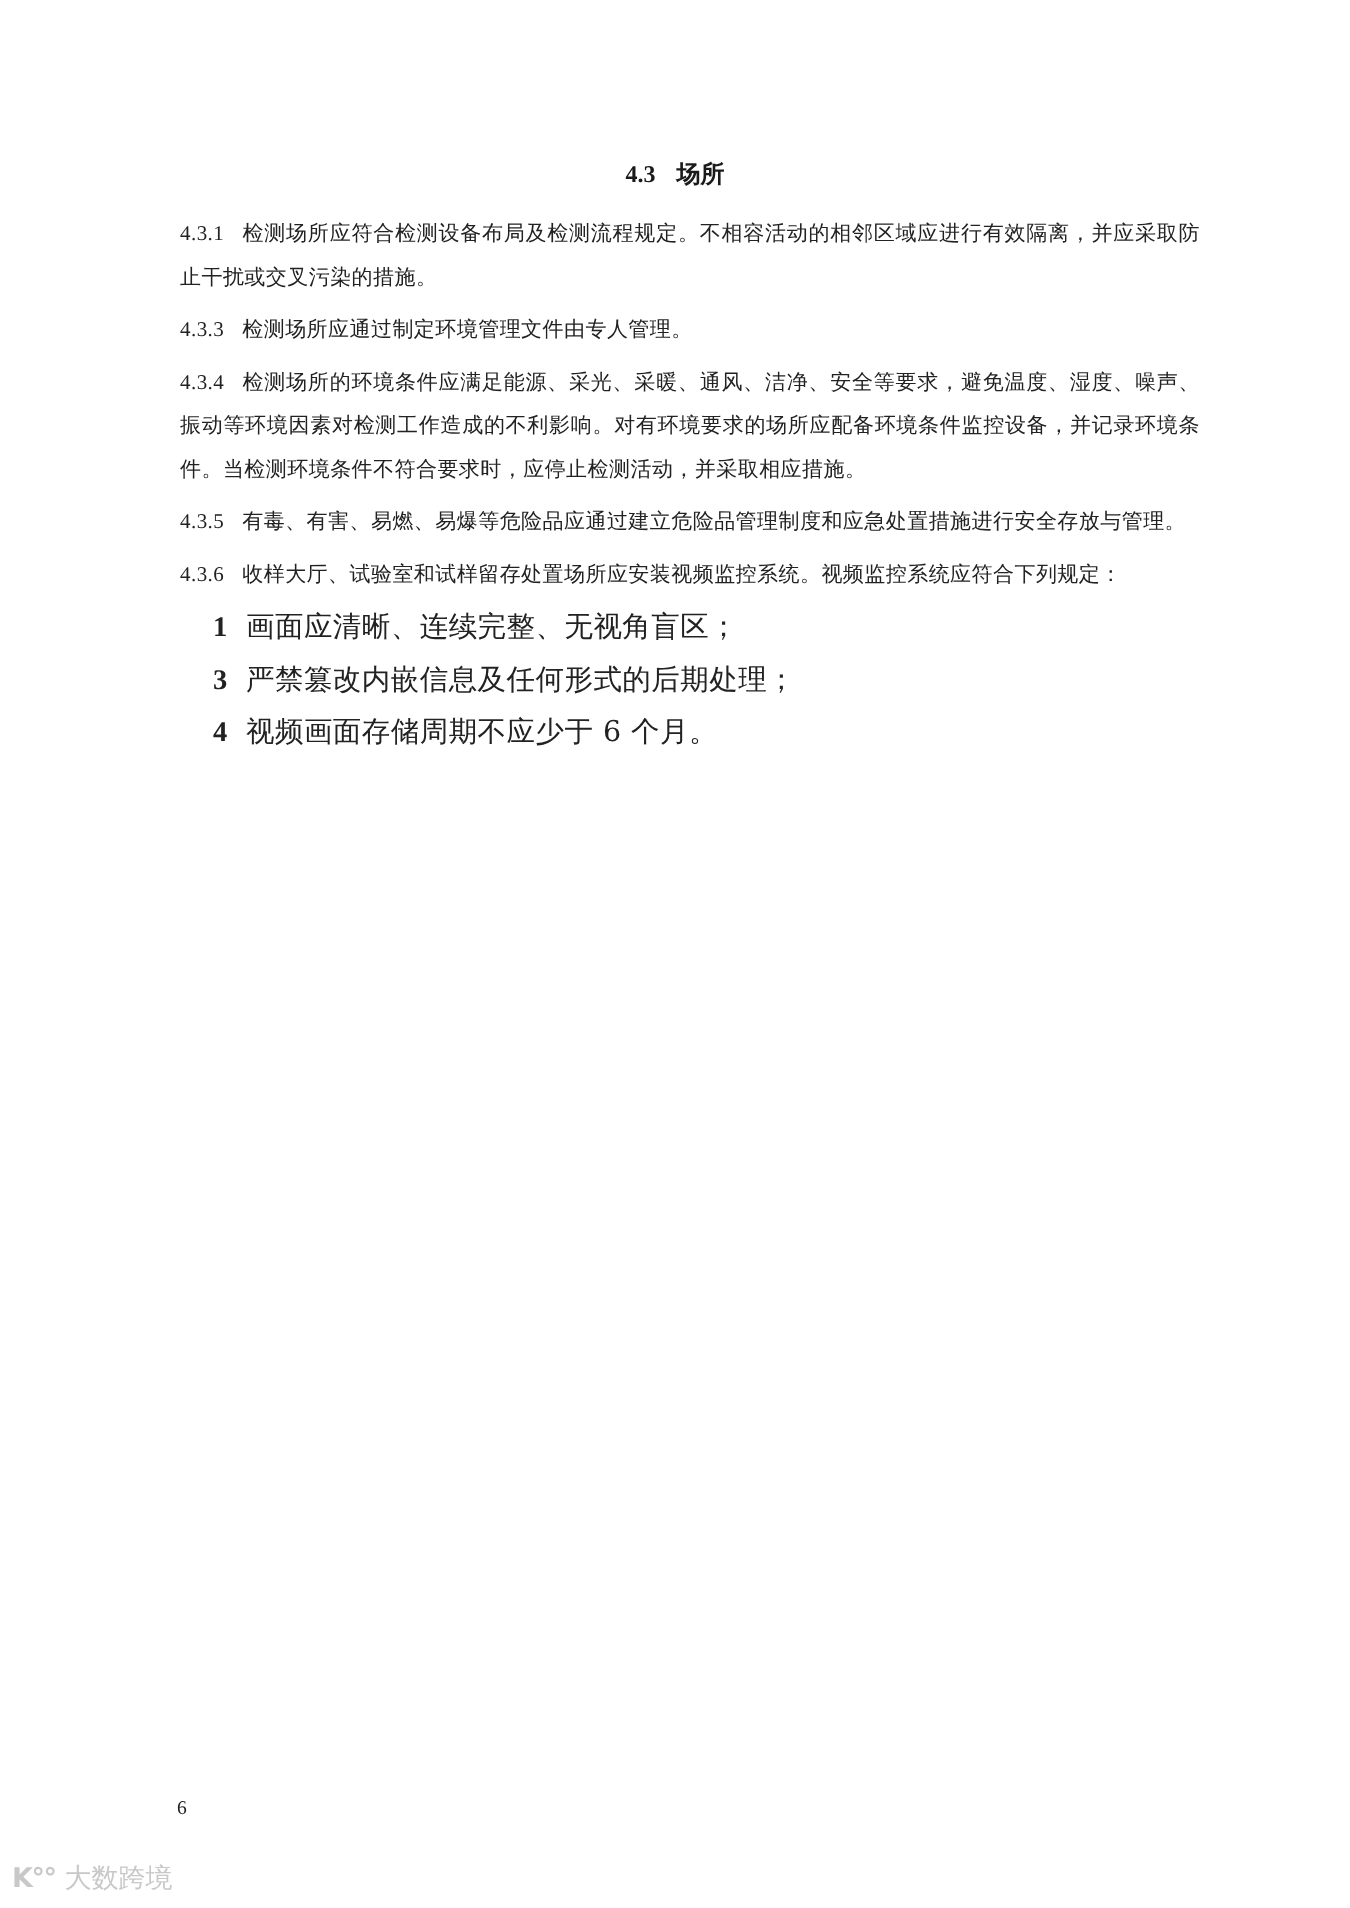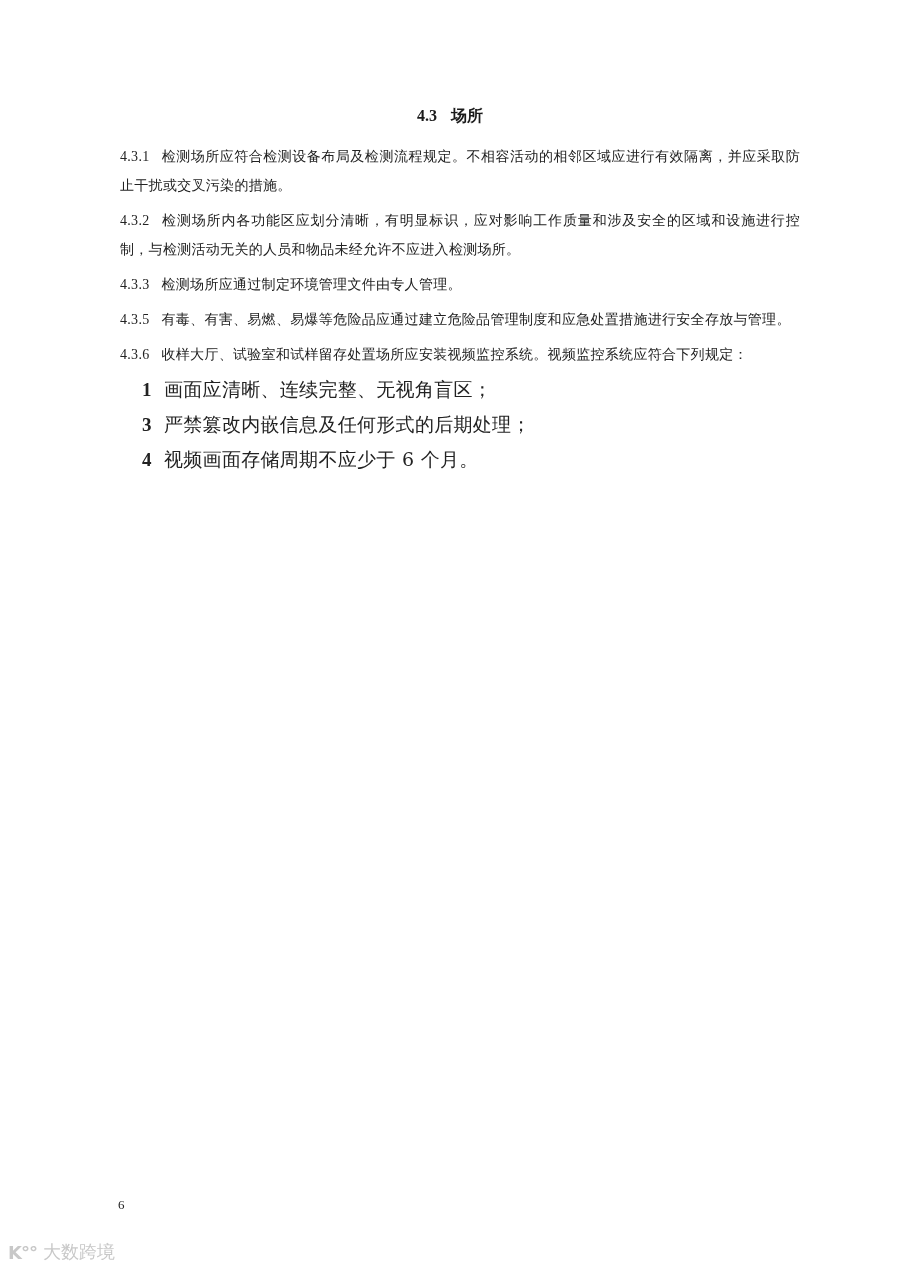--- a/index.html
+++ b/index.html
@@ -26,22 +26,22 @@
 </style>
 </head>
 <body>
 
 <div class="title">
   <span class="num">4.3</span><span>场所</span>
 </div>
 
 <div class="content">
   <div class="clause"><span class="num">4.3.1</span><span>检测场所应符合检测设备布局及检测流程规定。不相容活动的相邻区域应进行有效隔离，并应采取防止干扰或交叉污染的措施。</span></div>
-  <div class="clause"><span class="num">4.3.2</span><span>检测场所内各功能区应划分清晰，有明显标识，应对影响工作质量和涉及安全的区域和设施进行控制，与检测活动无关的人员和物品未经允许不应进入检测场所。</span></div>
   <div class="clause"><span class="num">4.3.3</span><span>检测场所应通过制定环境管理文件由专人管理。</span></div>
+  <div class="clause"><span class="num">4.3.4</span><span>检测场所的环境条件应满足能源、采光、采暖、通风、洁净、安全等要求，避免温度、湿度、噪声、振动等环境因素对检测工作造成的不利影响。对有环境要求的场所应配备环境条件监控设备，并记录环境条件。当检测环境条件不符合要求时，应停止检测活动，并采取相应措施。</span></div>
   <div class="clause"><span class="num">4.3.5</span><span>有毒、有害、易燃、易爆等危险品应通过建立危险品管理制度和应急处置措施进行安全存放与管理。</span></div>
   <div class="clause"><span class="num">4.3.6</span><span>收样大厅、试验室和试样留存处置场所应安装视频监控系统。视频监控系统应符合下列规定：</span></div>
 
   <div class="item"><span class="num">1</span><span>画面应清晰、连续完整、无视角盲区；</span></div>
   <div class="item"><span class="num">3</span><span>严禁篡改内嵌信息及任何形式的后期处理；</span></div>
   <div class="item"><span class="num">4</span><span>视频画面存储周期不应少于 6 个月。</span></div>
 </div>
 
 <div class="page-number">6</div>
 

